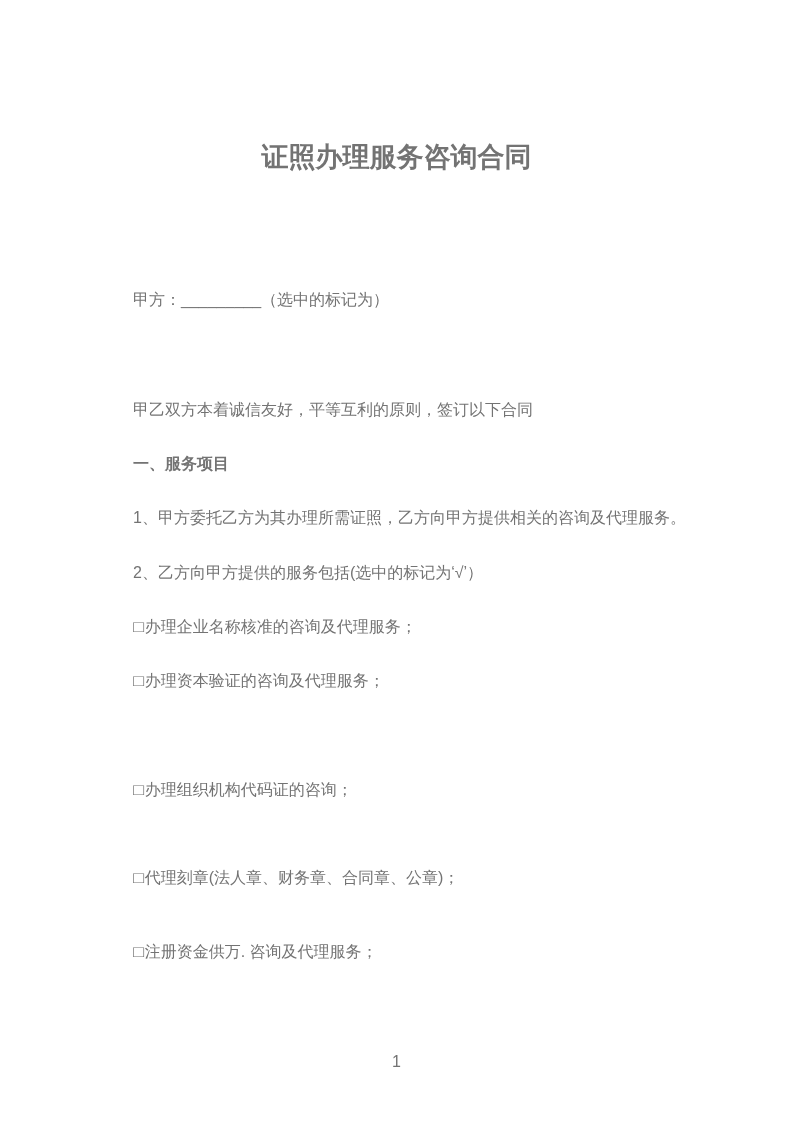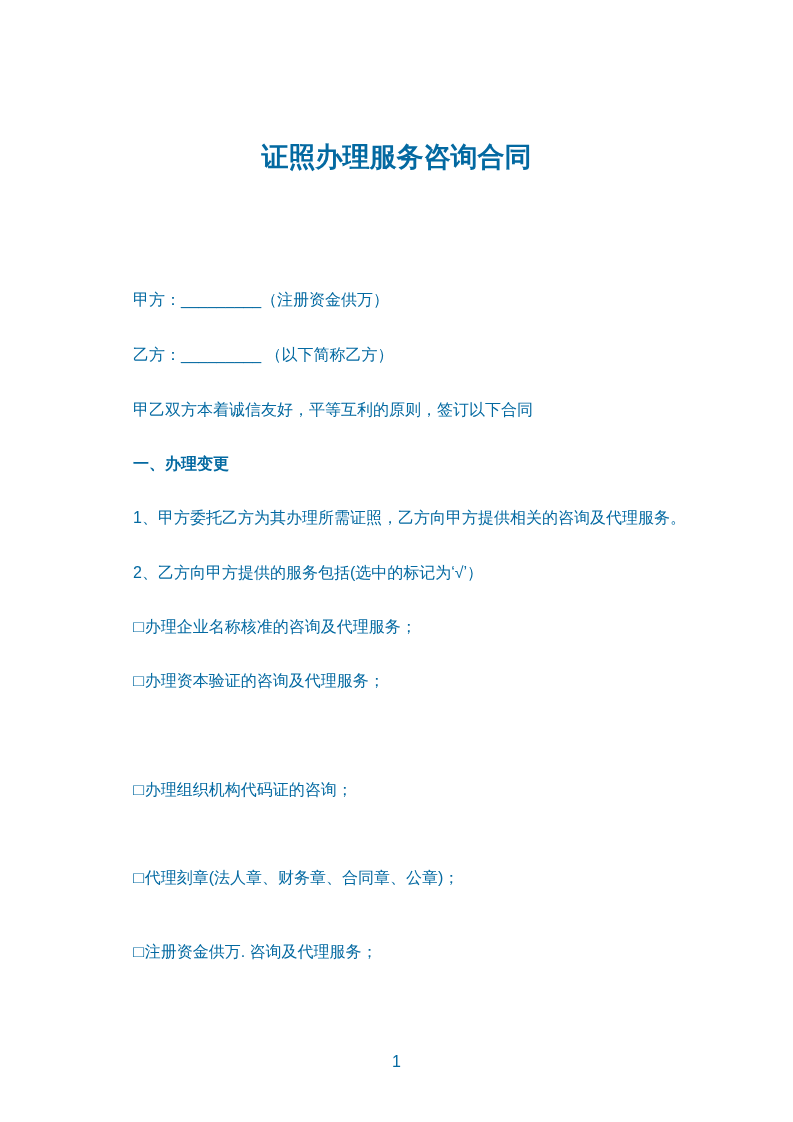--- a/index.html
+++ b/index.html
@@ -6,21 +6,21 @@
     margin: 0;
     padding: 0;
     background: #ffffff;
   }
   .page {
     position: relative;
     width: 793px;
     height: 1122px;
     background: #ffffff;
     font-family: "Liberation Sans", "DejaVu Sans", sans-serif;
-    color: #0369a1;
+    color: #737373;
     overflow: hidden;
   }
   .doc-title {
     position: absolute;
     left: 0;
     right: 0;
     top: 141px;
     margin: 0;
     text-align: center;
     font-size: 27px;
@@ -57,27 +57,26 @@
     line-height: 20px;
   }
 </style>
 </head>
 <body>
 
 <div class="page">
 
   <h1 class="doc-title">证照办理服务咨询合同</h1>
 
-  <p class="line" style="top:289px">甲方：_________（注册资金供万）</p>
+  <p class="line" style="top:289px">甲方：_________（选中的标记为）</p>
 
-  <p class="line" style="top:344px">乙方：_________ （以下简称乙方）</p>
 
   <p class="line" style="top:399px">甲乙双方本着诚信友好，平等互利的原则，签订以下合同</p>
 
-  <p class="line bold" style="top:453px">一、办理变更</p>
+  <p class="line bold" style="top:453px">一、服务项目</p>
 
   <p class="line" style="top:507px">1、甲方委托乙方为其办理所需证照，乙方向甲方提供相关的咨询及代理服务。</p>
 
   <p class="line" style="top:562px">2、乙方向甲方提供的服务包括(选中的标记为‘√’）</p>
 
   <p class="line check-item" style="top:616px"><span class="checkbox-glyph">□</span><span>办理企业名称核准的咨询及代理服务；</span></p>
 
   <p class="line check-item" style="top:670px"><span class="checkbox-glyph">□</span><span>办理资本验证的咨询及代理服务；</span></p>
 
 

